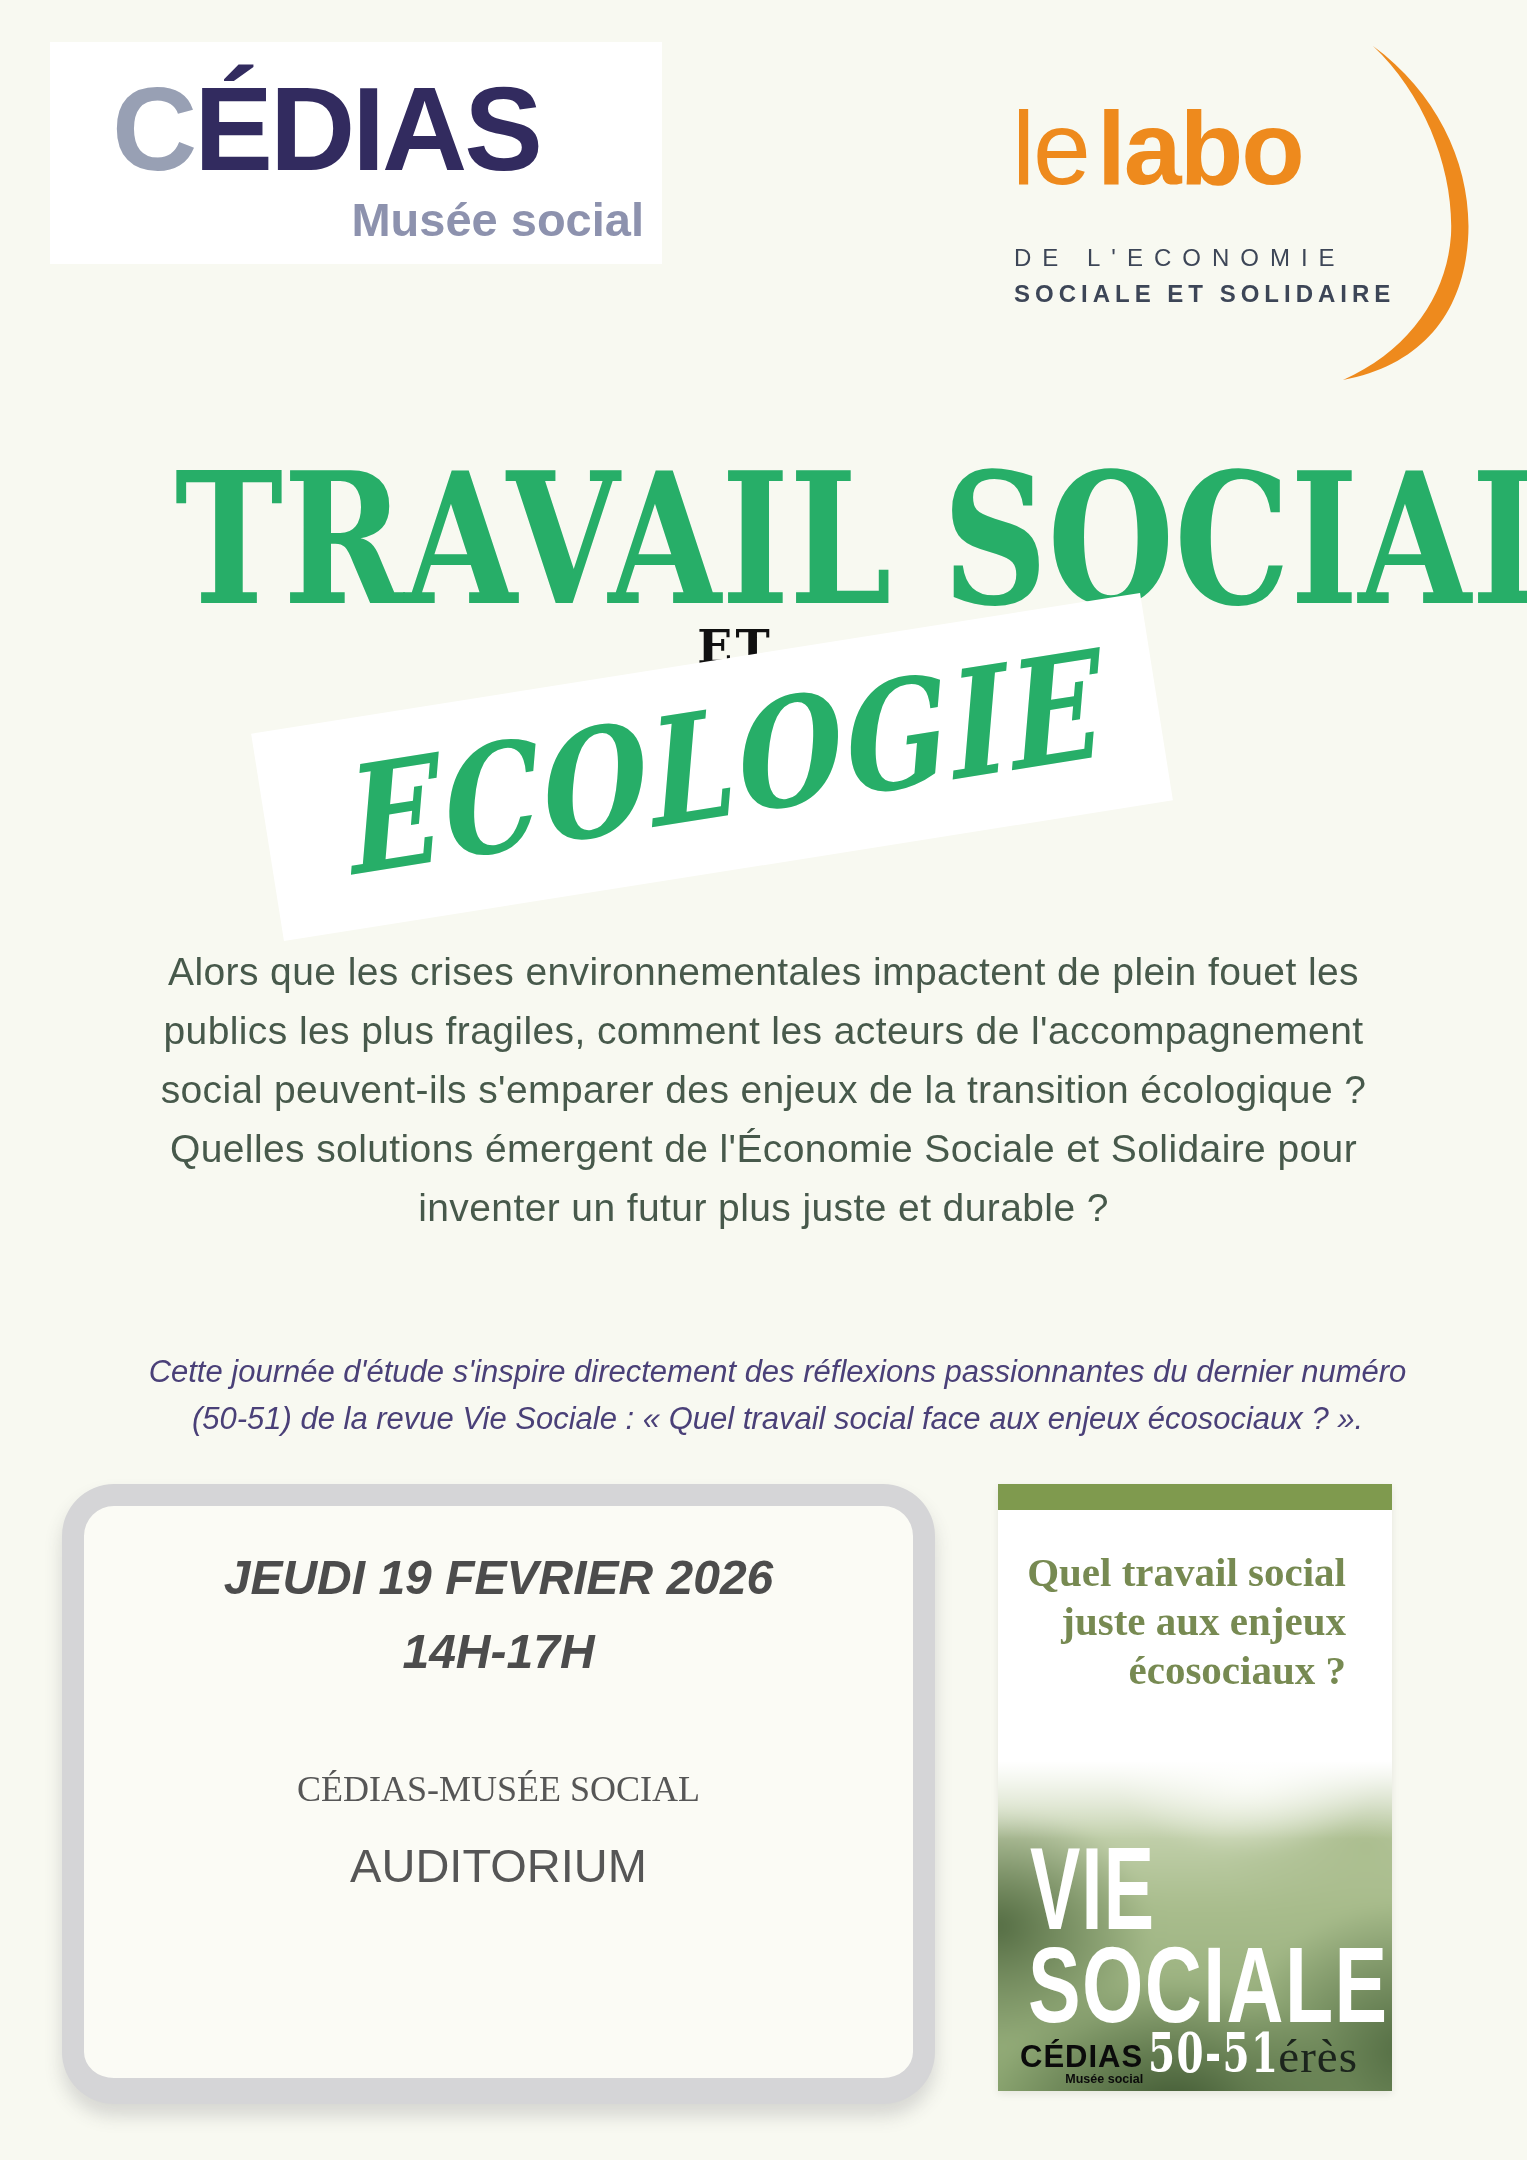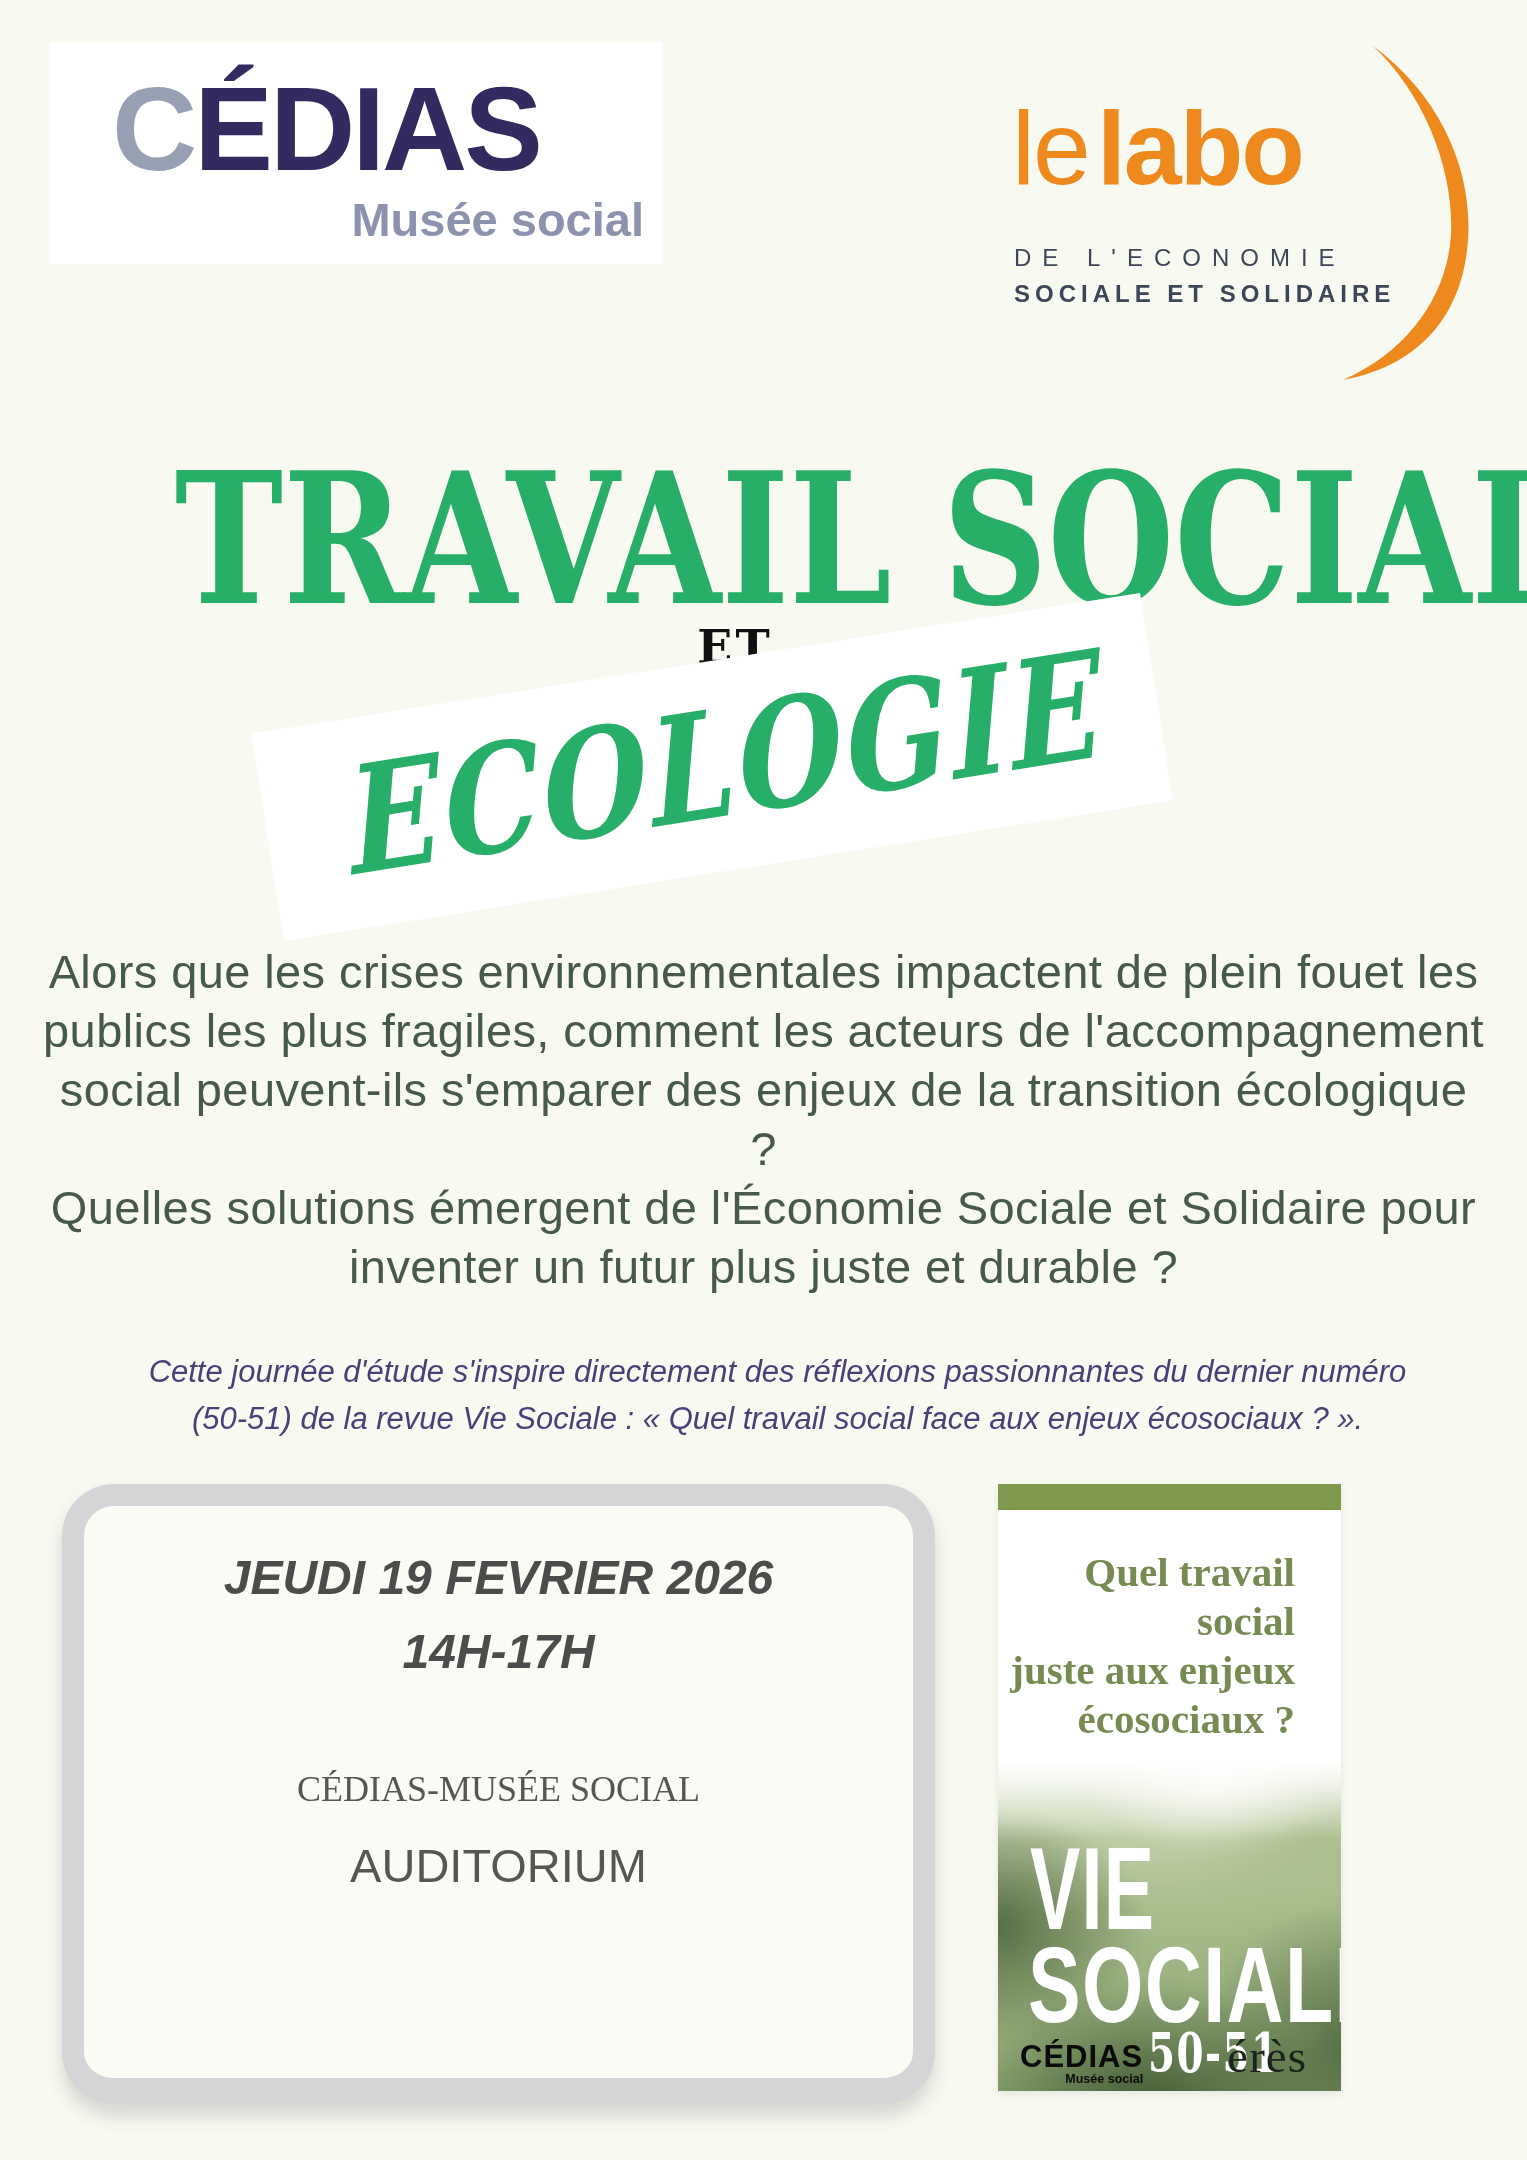--- a/index.html
+++ b/index.html
@@ -32,42 +32,42 @@
            font-family:"DejaVu Serif",serif;font-weight:bold;font-size:46px;
            letter-spacing:3px;color:#101010;}
 
   .eco-band{position:absolute;left:262px;top:662px;width:900px;height:210px;background:#ffffff;
             transform:rotate(-9deg);text-align:center;line-height:206px;white-space:nowrap;}
   .eco-text{display:inline-block;font-family:"DejaVu Serif",serif;font-weight:bold;font-style:italic;
             font-size:148px;color:#27ae68;letter-spacing:4px;transform:scaleX(0.82) skewX(-6deg);}
 
   
   .intro{position:absolute;left:40px;top:942px;width:1447px;text-align:center;
-         font-size:47px;line-height:59px;color:#47594b;letter-spacing:0.4px;}
+         font-size:39px;line-height:59px;color:#47594b;letter-spacing:0.4px;}
   .intro span{display:block;}
 
   
   .note{position:absolute;left:0;top:1348px;width:100%;text-align:center;font-style:italic;
         font-size:31px;line-height:47px;color:#4a4078;}
   .note span{display:block;padding-left:28px;}
 
   
   .tablet{position:absolute;left:62px;top:1484px;width:873px;height:620px;box-sizing:border-box;
           border:22px solid #d5d5d7;border-bottom-width:26px;border-radius:52px;background:#fbfbf5;
           box-shadow:0 12px 18px rgba(60,60,70,0.18);}
   .tablet-inner{position:relative;width:100%;height:100%;}
   .ev-line{position:absolute;left:0;width:100%;text-align:center;white-space:nowrap;}
   .ev-date{top:44px;font-size:48px;font-weight:bold;font-style:italic;color:#4c4c4c;}
   .ev-time{top:118px;font-size:48px;font-weight:bold;font-style:italic;color:#4c4c4c;}
   .ev-venue{top:262px;font-size:36px;color:#565656;font-family:Liberation Serif, serif;}
   .ev-room{top:332px;font-size:47px;color:#565656;}
   .ev-addr{top:402px;font-size:47px;color:#565656;}
 
   
-  .book{position:absolute;left:998px;top:1484px;width:343px;height:607px;background:#ffffff;
+  .book{position:absolute;left:998px;top:1484px;width:394px;height:607px;background:#ffffff;
         box-shadow:0 3px 8px rgba(0,0,0,0.08);}
   .book-bar{width:100%;height:26px;background:#7f9a4e;}
   .book-quote{margin-top:38px;padding-right:46px;text-align:right;
               font-family:"Liberation Serif",serif;font-weight:bold;
               font-size:41px;line-height:49px;color:#778a52;}
   .book-photo{position:absolute;left:0;bottom:0;width:100%;height:330px;overflow:hidden;}
   .book-photo::before{content:"";position:absolute;inset:-28px;filter:blur(7px);
     background:
       radial-gradient(ellipse 190px 120px at 62% 10%, rgba(248,250,240,0.95), rgba(248,250,240,0) 70%),
       radial-gradient(ellipse 220px 170px at 6% 50%, rgba(70,95,55,0.85), rgba(70,95,55,0) 70%),

